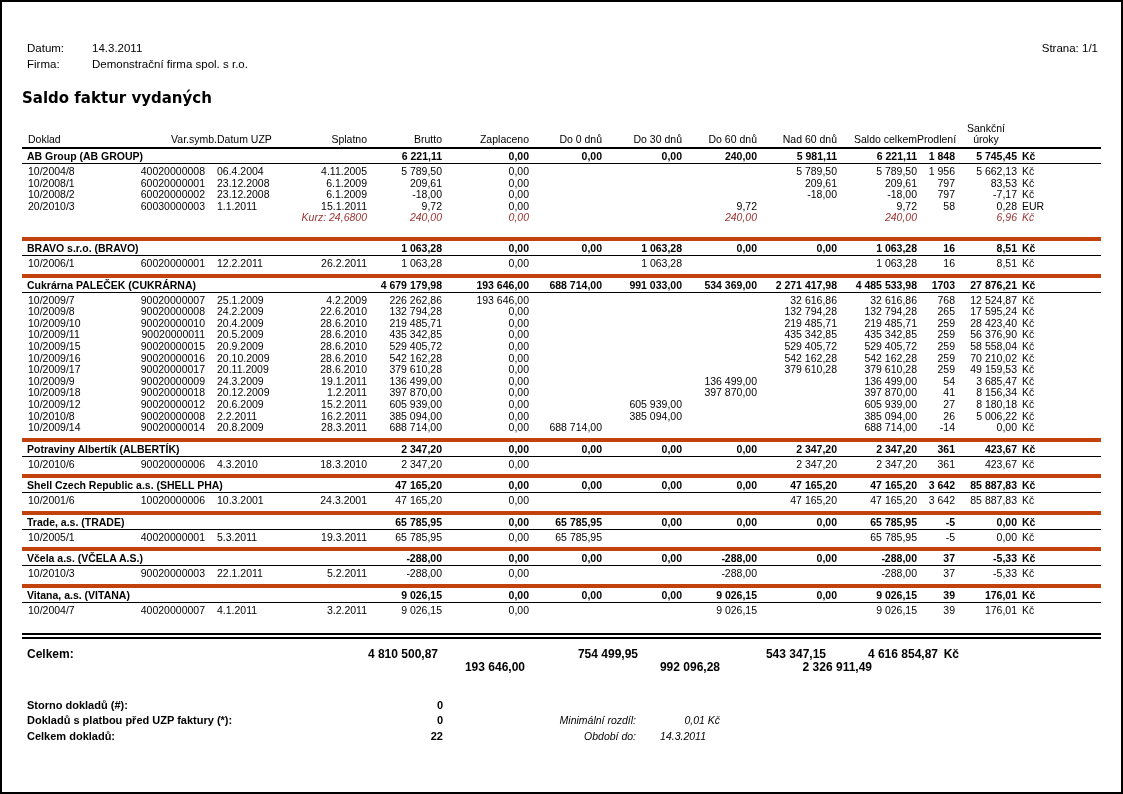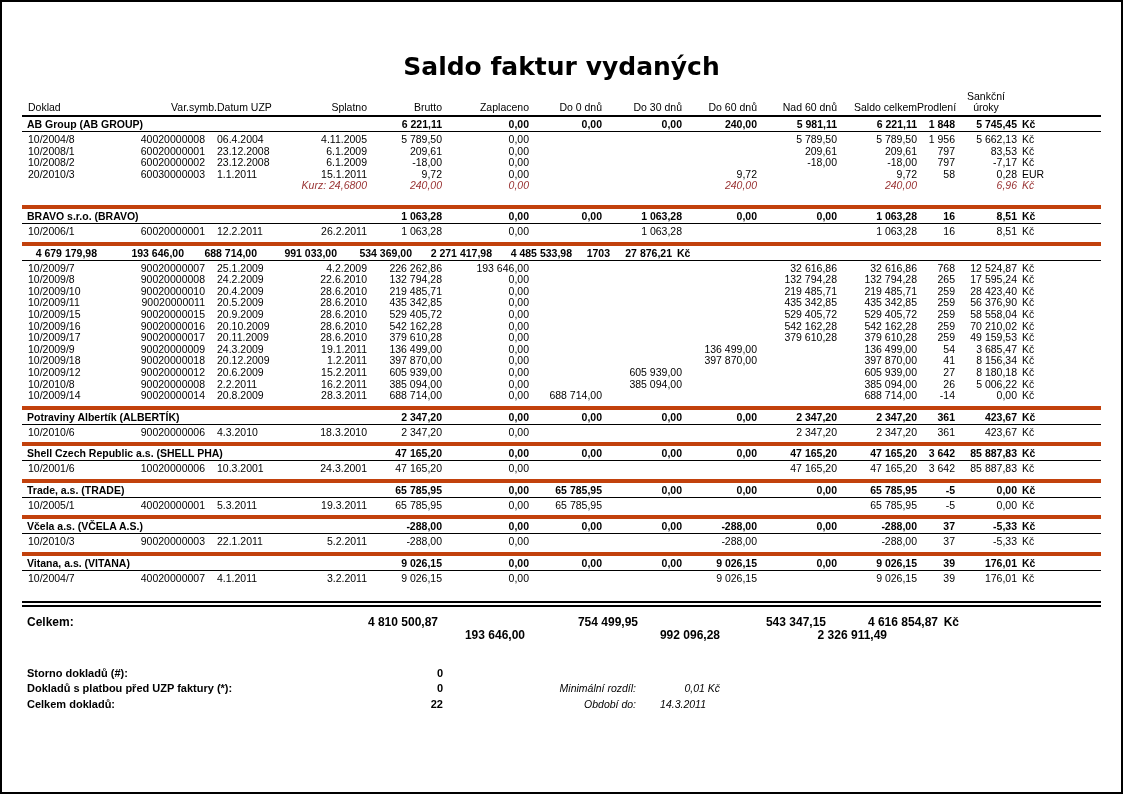--- a/index.html
+++ b/index.html
@@ -2,21 +2,21 @@
 <html><head>
 <meta charset="utf-8">
 <style>
   html,body{margin:0;padding:0;background:#ffffff;}
   .page{width:1123px;height:794px;border:2px solid #000;box-sizing:border-box;background:#fff;
         font-family:"Liberation Sans",sans-serif;color:#000;position:relative;overflow:hidden;}
   .content{padding:38px 20px 0 20px;}
   .meta{position:relative;font-size:11.5px;line-height:16px;}
   .meta .lbl{display:inline-block;width:65px;padding-left:5px;}
   .strana{position:absolute;right:3px;top:0;}
-  .title{text-align:center;font-family:"DejaVu Sans",sans-serif;font-weight:bold;font-size:25px;
+  .title{text-align:left;font-family:"DejaVu Sans",sans-serif;font-weight:bold;font-size:15px;
          line-height:25px;margin:14px 0 10px 0;}
   .tbl{font-size:10.5px;}
   .tbl div{box-sizing:border-box;}
   .hdr{display:flex;align-items:flex-end;border-bottom:2px solid #000;padding-bottom:2px;height:28px;line-height:11px;white-space:nowrap;}
   .row{display:flex;height:11.6px;line-height:11.6px;white-space:nowrap;}
   .grow{display:flex;align-items:center;font-weight:bold;height:15px;line-height:14px;border-bottom:1px solid #000;white-space:nowrap;}
   .group + .group{border-top:4px solid #c2410c;}
   .details{padding:2px 0 4px 0;}
   .gname{width:345px;padding-left:5px;flex:none;}
   .c-doklad{width:90px;padding-left:6px;flex:none;}
@@ -42,20 +42,29 @@
   .totals span{position:absolute;white-space:nowrap;}
   .footer{position:relative;font-size:11px;font-weight:bold;height:60px;margin-top:22px;}
   .footer span{position:absolute;white-space:nowrap;}
   .it{font-style:italic;font-weight:normal;font-size:10.5px;}
 </style>
 </head>
 <body>
 
 <div class="page">
   <div class="content">
+    <div class="meta">
+      <div>
+        <span class="lbl">Datum:</span><span>14.3.2011</span>
+        <span class="strana">Strana: 1/1</span>
+      </div>
+      <div>
+        <span class="lbl">Firma:</span><span>Demonstrační firma spol. s r.o.</span>
+      </div>
+    </div>
 
     <div class="title">Saldo faktur vydaných</div>
 
     <div class="tbl" id="tbl">
         <div class="hdr">
           <div class="c-doklad">Doklad</div>
           <div class="c-varsymb">Var.symb.</div>
           <div class="c-datum">Datum UZP</div>
           <div class="c-splatno">Splatno</div>
           <div class="c-brutto">Brutto</div>
@@ -194,20 +203,21 @@
               <div class="c-nad60"></div>
               <div class="c-saldo">1 063,28</div>
               <div class="c-prodleni">16</div>
               <div class="c-sankcni">8,51</div>
               <div class="c-mena">Kč</div>
             </div>
           </div>
         </div>
         <div class="group">
           <div class="grow">
+            <div class="gname">Cukrárna PALEČEK (CUKRÁRNA)</div>
             <div class="c-brutto">4 679 179,98</div>
             <div class="c-zaplaceno">193 646,00</div>
             <div class="c-do0">688 714,00</div>
             <div class="c-do30">991 033,00</div>
             <div class="c-do60">534 369,00</div>
             <div class="c-nad60">2 271 417,98</div>
             <div class="c-saldo">4 485 533,98</div>
             <div class="c-prodleni">1703</div>
             <div class="c-sankcni">27 876,21</div>
             <div class="c-mena">Kč</div>
@@ -578,21 +588,21 @@
 
     <div class="totals">
       <span style="left:5px;top:2px">Celkem:</span>
       <span style="right:663px;top:2px">4 810 500,87</span>
       <span style="right:463px;top:2px">754 499,95</span>
       <span style="right:275px;top:2px">543 347,15</span>
       <span style="right:163px;top:2px">4 616 854,87</span>
       <span style="right:142px;top:2px">Kč</span>
       <span style="right:576px;top:15px">193 646,00</span>
       <span style="right:381px;top:15px">992 096,28</span>
-      <span style="right:214px;top:15px">2 326 911,49</span>
+      <span style="right:229px;top:15px">2 326 911,49</span>
     </div>
 
     <div class="footer">
       <span style="left:5px;top:0">Storno dokladů (#):</span>
       <span style="right:658px;top:0">0</span>
       <span style="left:5px;top:15px">Dokladů s platbou před UZP faktury (*):</span>
       <span style="right:658px;top:15px">0</span>
       <span class="it" style="right:465px;top:15px">Minimální rozdíl:</span>
       <span class="it" style="right:381px;top:15px">0,01 Kč</span>
       <span style="left:5px;top:31px">Celkem dokladů:</span>

